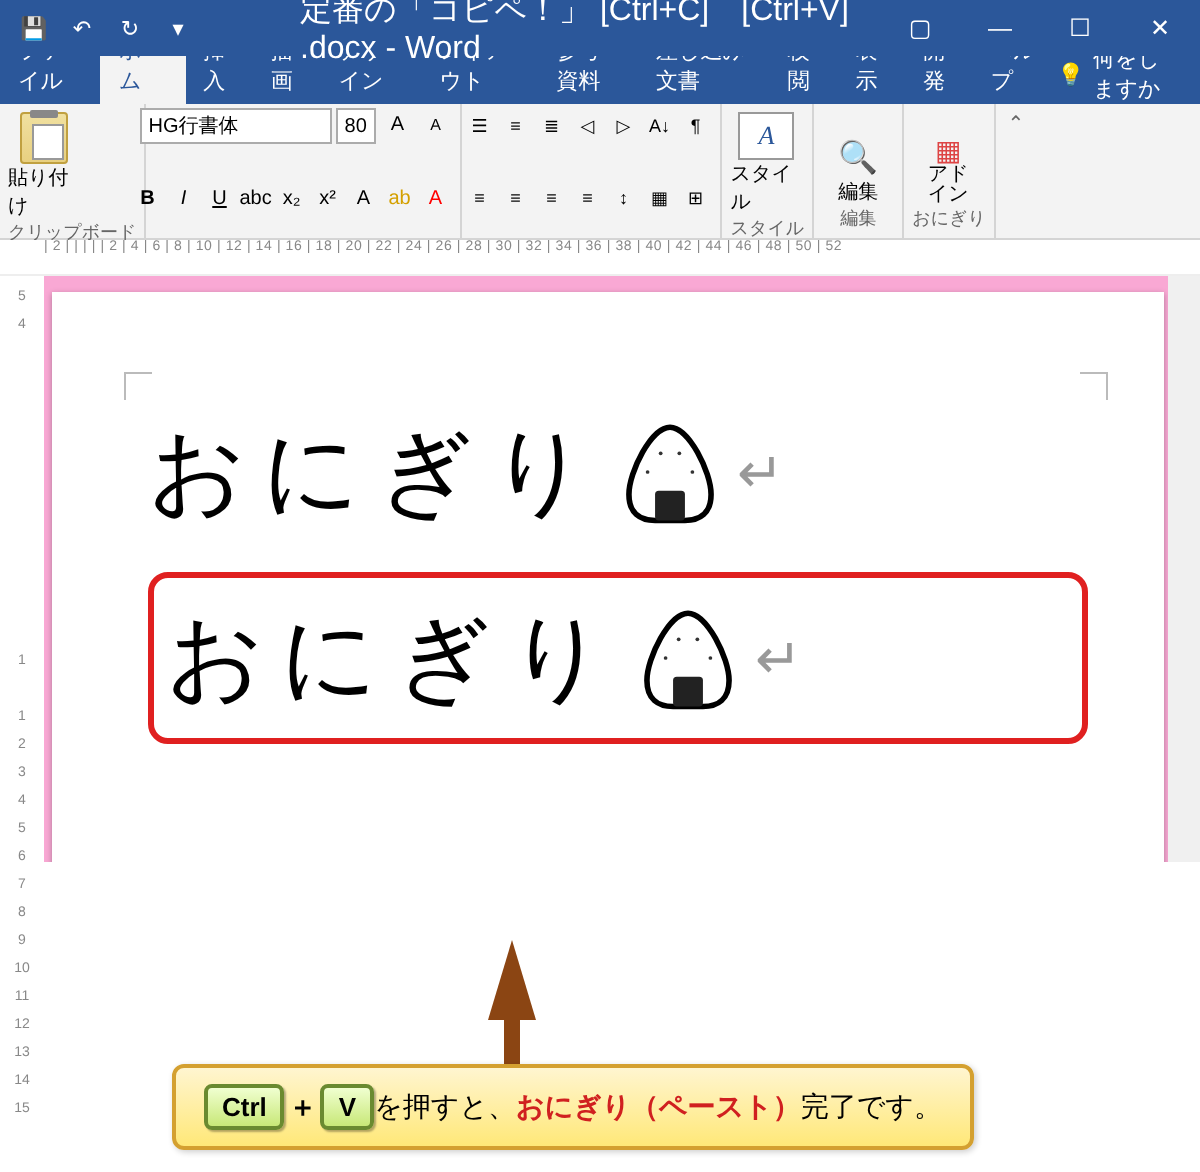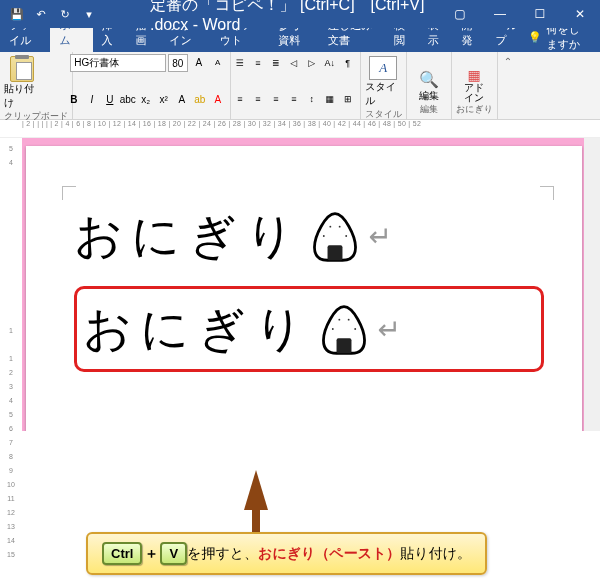--- a/index.html
+++ b/index.html
@@ -269,14 +269,14 @@
 
 <div class="arrow-callout"></div>
 <div class="arrow-stem"></div>
 
 <div class="callout-box">
   <span class="key">Ctrl</span>
   <span class="plus">＋</span>
   <span class="key">V</span>
   <span> を押すと、</span>
   <span class="red-text">おにぎり（ペースト）</span>
-  <span>貼り付け。</span>
+  <span>完了です。</span>
 </div>
 
 </body></html>

